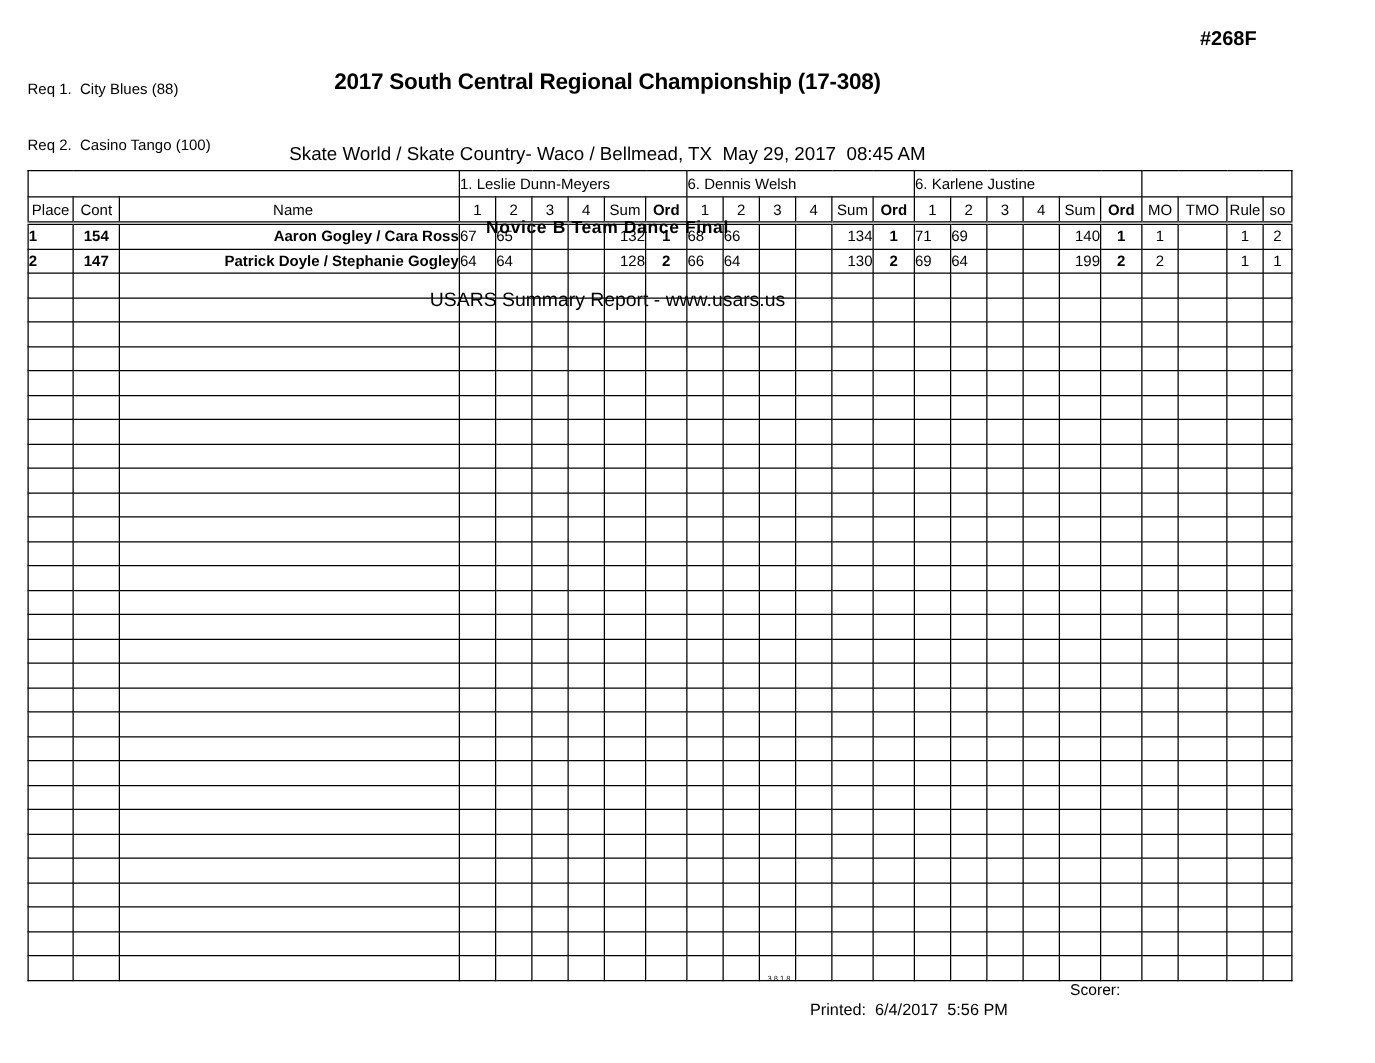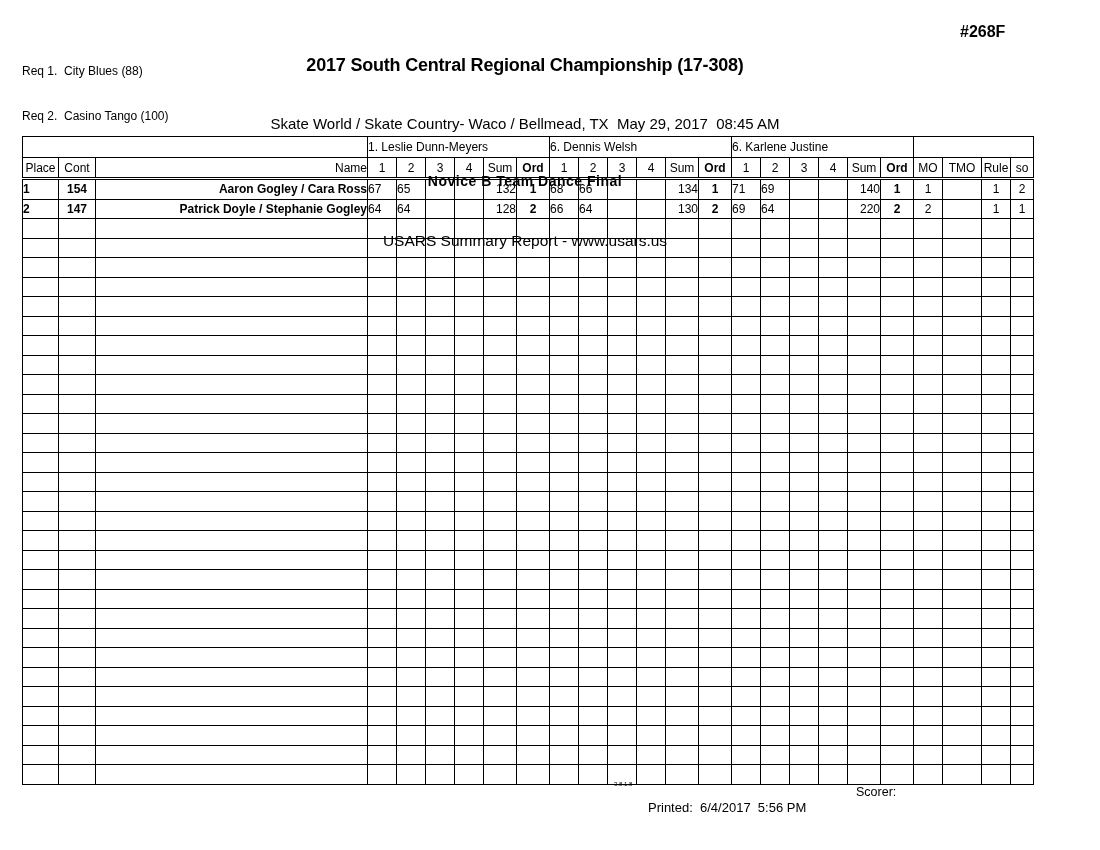--- a/index.html
+++ b/index.html
@@ -1,37 +1,37 @@
 <!DOCTYPE html>
 <html><head>
 <meta charset="utf-8">
 <style>
   html,body { margin:0; padding:0; background:#fff; }
   .page {
     position:relative; width:1100px; height:850px; background:#ffffff;
     font-family:"Liberation Sans", sans-serif; color:#000; overflow:hidden;
   }
   .req-block { position:absolute; left:22px; top:34px; font-size:12px; line-height:15px; white-space:pre; }
-  .title-block { position:absolute; left:0; top:17px; width:972px; text-align:center; white-space:pre;padding-left:39px; }
+  .title-block { position:absolute; left:0; top:17px; width:972px; text-align:center; white-space:pre; }
   .title-main   { font-size:18px; font-weight:bold; line-height:24px; letter-spacing:-0.2px; }
   .title-venue  { font-size:15px; line-height:21px; }
   .title-event  { font-size:14px; font-weight:bold; line-height:23px; letter-spacing:0.5px; }
   .title-report { font-size:15.5px; line-height:23px; }
   .event-number { position:absolute; left:960px; top:23px; font-size:16px; font-weight:bold; }
 
   table.results { position:absolute; left:22px; top:136px; border-collapse:collapse; table-layout:fixed; }
   table.results td {
     border:1px solid #000; padding:0; margin:0; overflow:hidden;
     vertical-align:middle; font-size:12px; line-height:1; white-space:nowrap;
   }
   tr.jrow td { height:20px; }
   td.jbox { text-align:left; padding-left:5px; white-space:pre; font-size:12px; }
   td.nob { border:none; }
   tr.hdr td { height:19px; border-bottom:3px double #000; text-align:center; }
-  tr.hdr td.al { text-align:right; padding-left:6px; }
+  tr.hdr td.al { text-align:center; padding-left:6px; }
   tbody td { height:18.5px; }
   .b { font-weight:bold; font-size:13px; }
   .place-cell { text-align:left; padding-left:8px; }
   .cont-cell  { text-align:center; }
   .name-cell  { text-align:right; padding-left:6px; }
   .sc   { text-align:left; padding-left:4px; }
   .sum  { text-align:right; padding-right:3px; }
   .ord  { border-left:4px solid #000; border-right:4px solid #000; text-align:center; font-weight:bold; font-size:13px; }
   .ordh { border-left:4px solid #000; border-right:4px solid #000; text-align:center; font-weight:bold; font-size:12px; }
   .tailc { text-align:center; }
@@ -163,21 +163,21 @@
           <td class="sc">66</td>
           <td class="sc">64</td>
           <td class="sc"></td>
           <td class="sc"></td>
           <td class="sum">130</td>
           <td class="ord">2</td>
           <td class="sc">69</td>
           <td class="sc">64</td>
           <td class="sc"></td>
           <td class="sc"></td>
-          <td class="sum">220</td>
+          <td class="sum">199</td>
           <td class="ord">2</td>
           <td class="tailc">2</td>
           <td class="tailc"></td>
           <td class="tailc">1</td>
           <td class="tailc">1</td>
         </tr>
         <tr>
           <td class="b place-cell"></td>
           <td class="b cont-cell"></td>
           <td class="b name-cell"></td>

